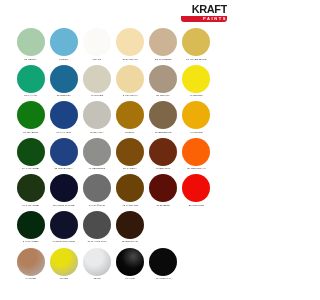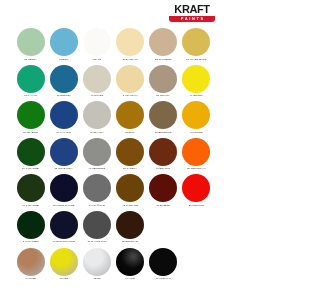--- a/index.html
+++ b/index.html
@@ -21,23 +21,23 @@
     width: 227px;
     height: 300px;
     background: #ffffff;
     box-sizing: border-box;
   }
 
   
   .brand {
     position: absolute;
     top: 4px;
-    right: 12px;
+    right: 0;
     width: 46px;
-    text-align: center;
+    text-align: right;
     line-height: 1;
   }
   .brand-word {
     font-family: "Liberation Sans", sans-serif;
     font-weight: bold;
     font-size: 11px;
     letter-spacing: -0.4px;
     color: #1a1a1a;
     display: block;
     line-height: 11px;

